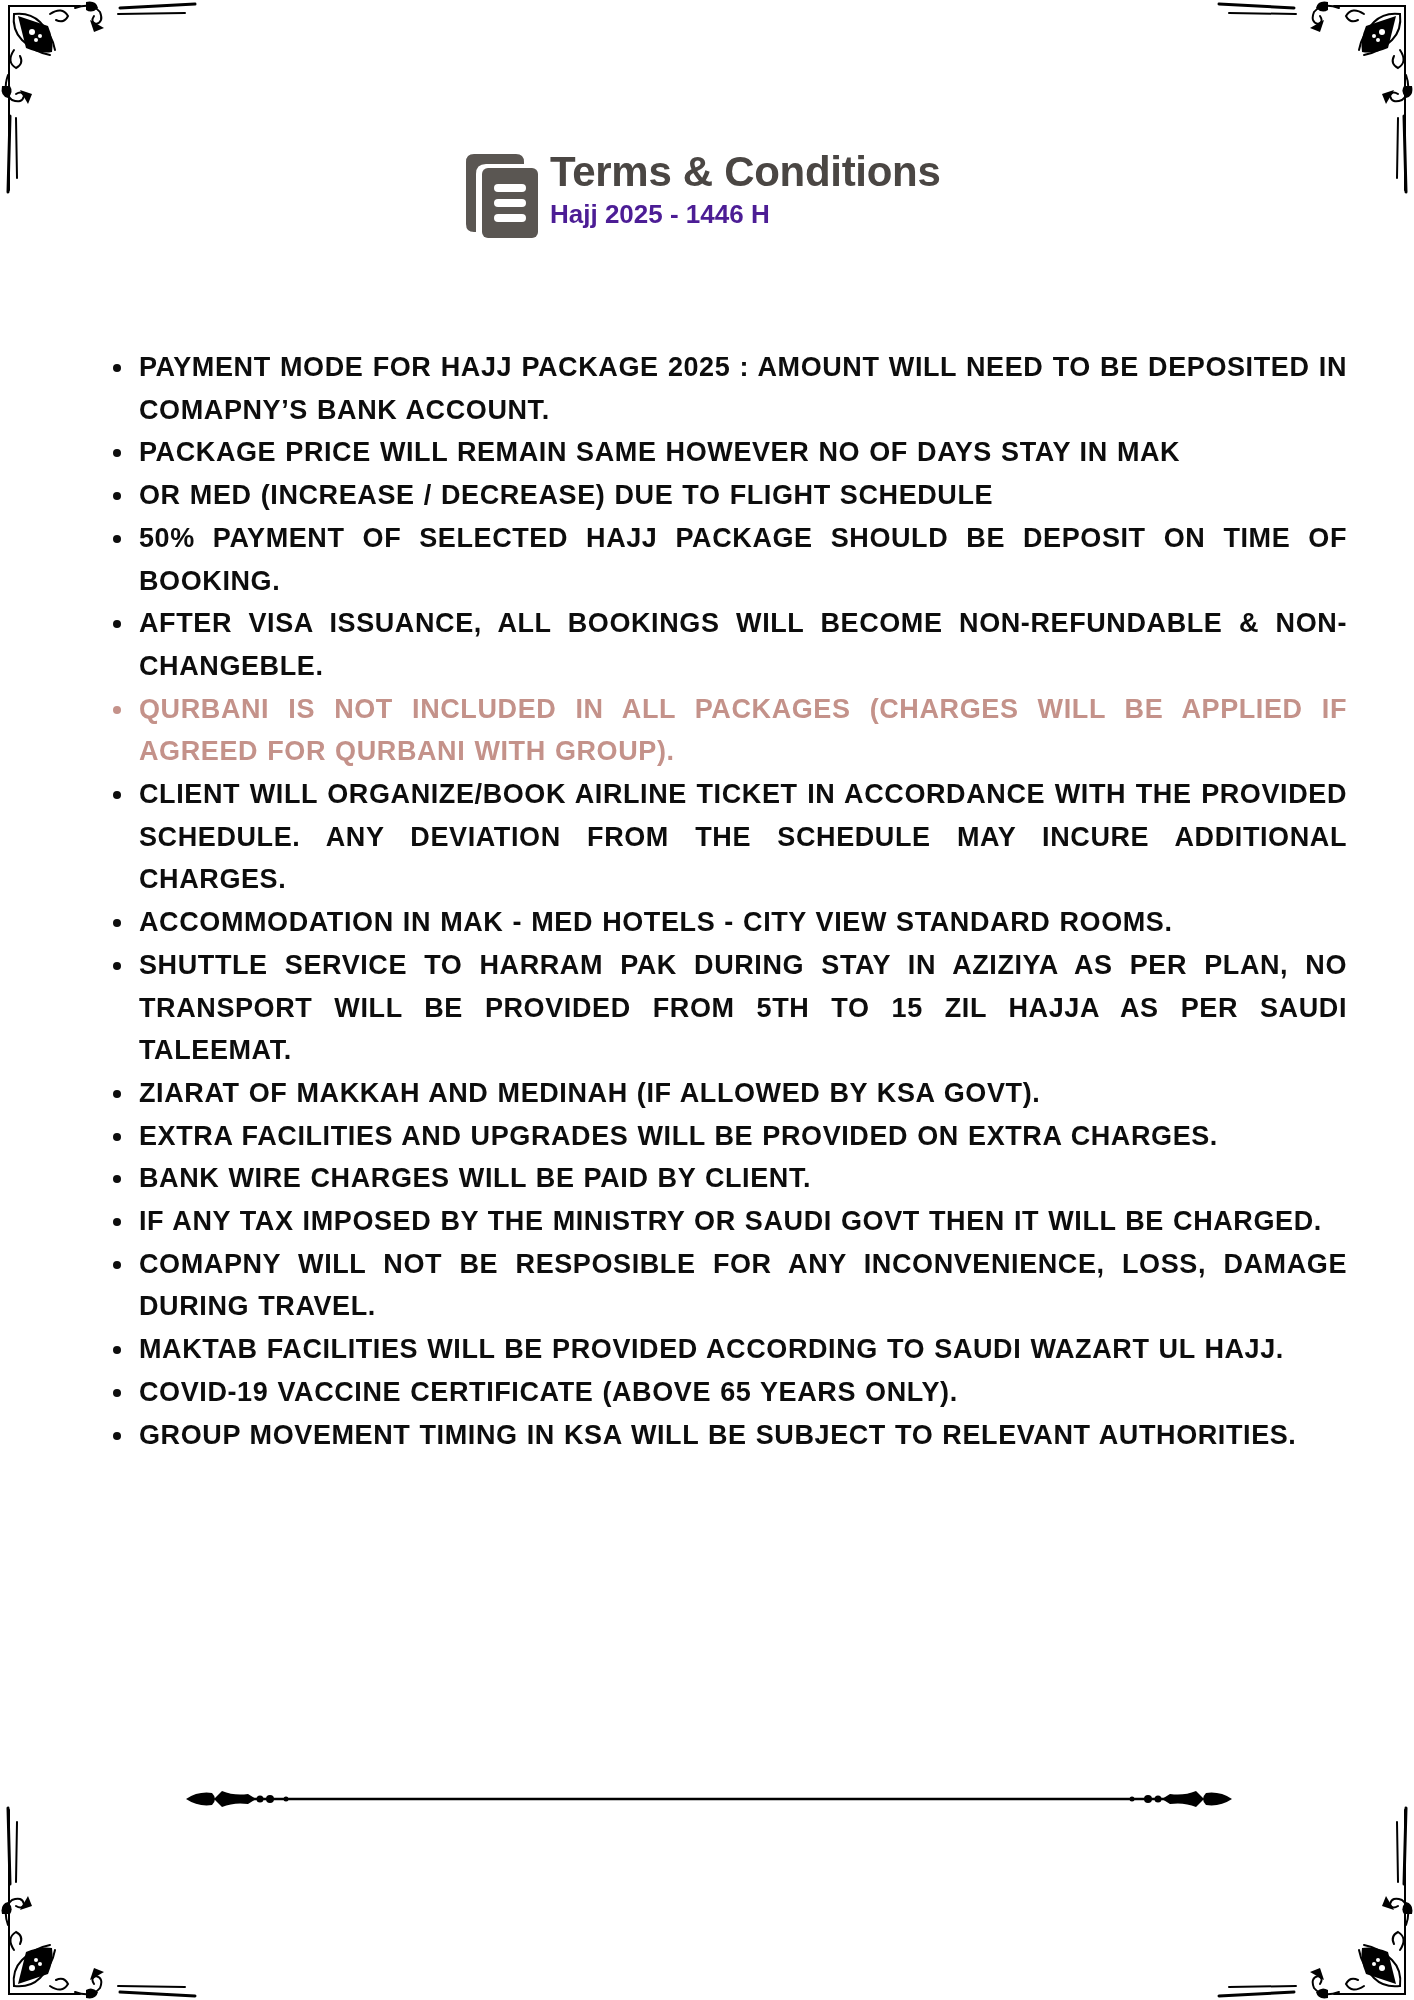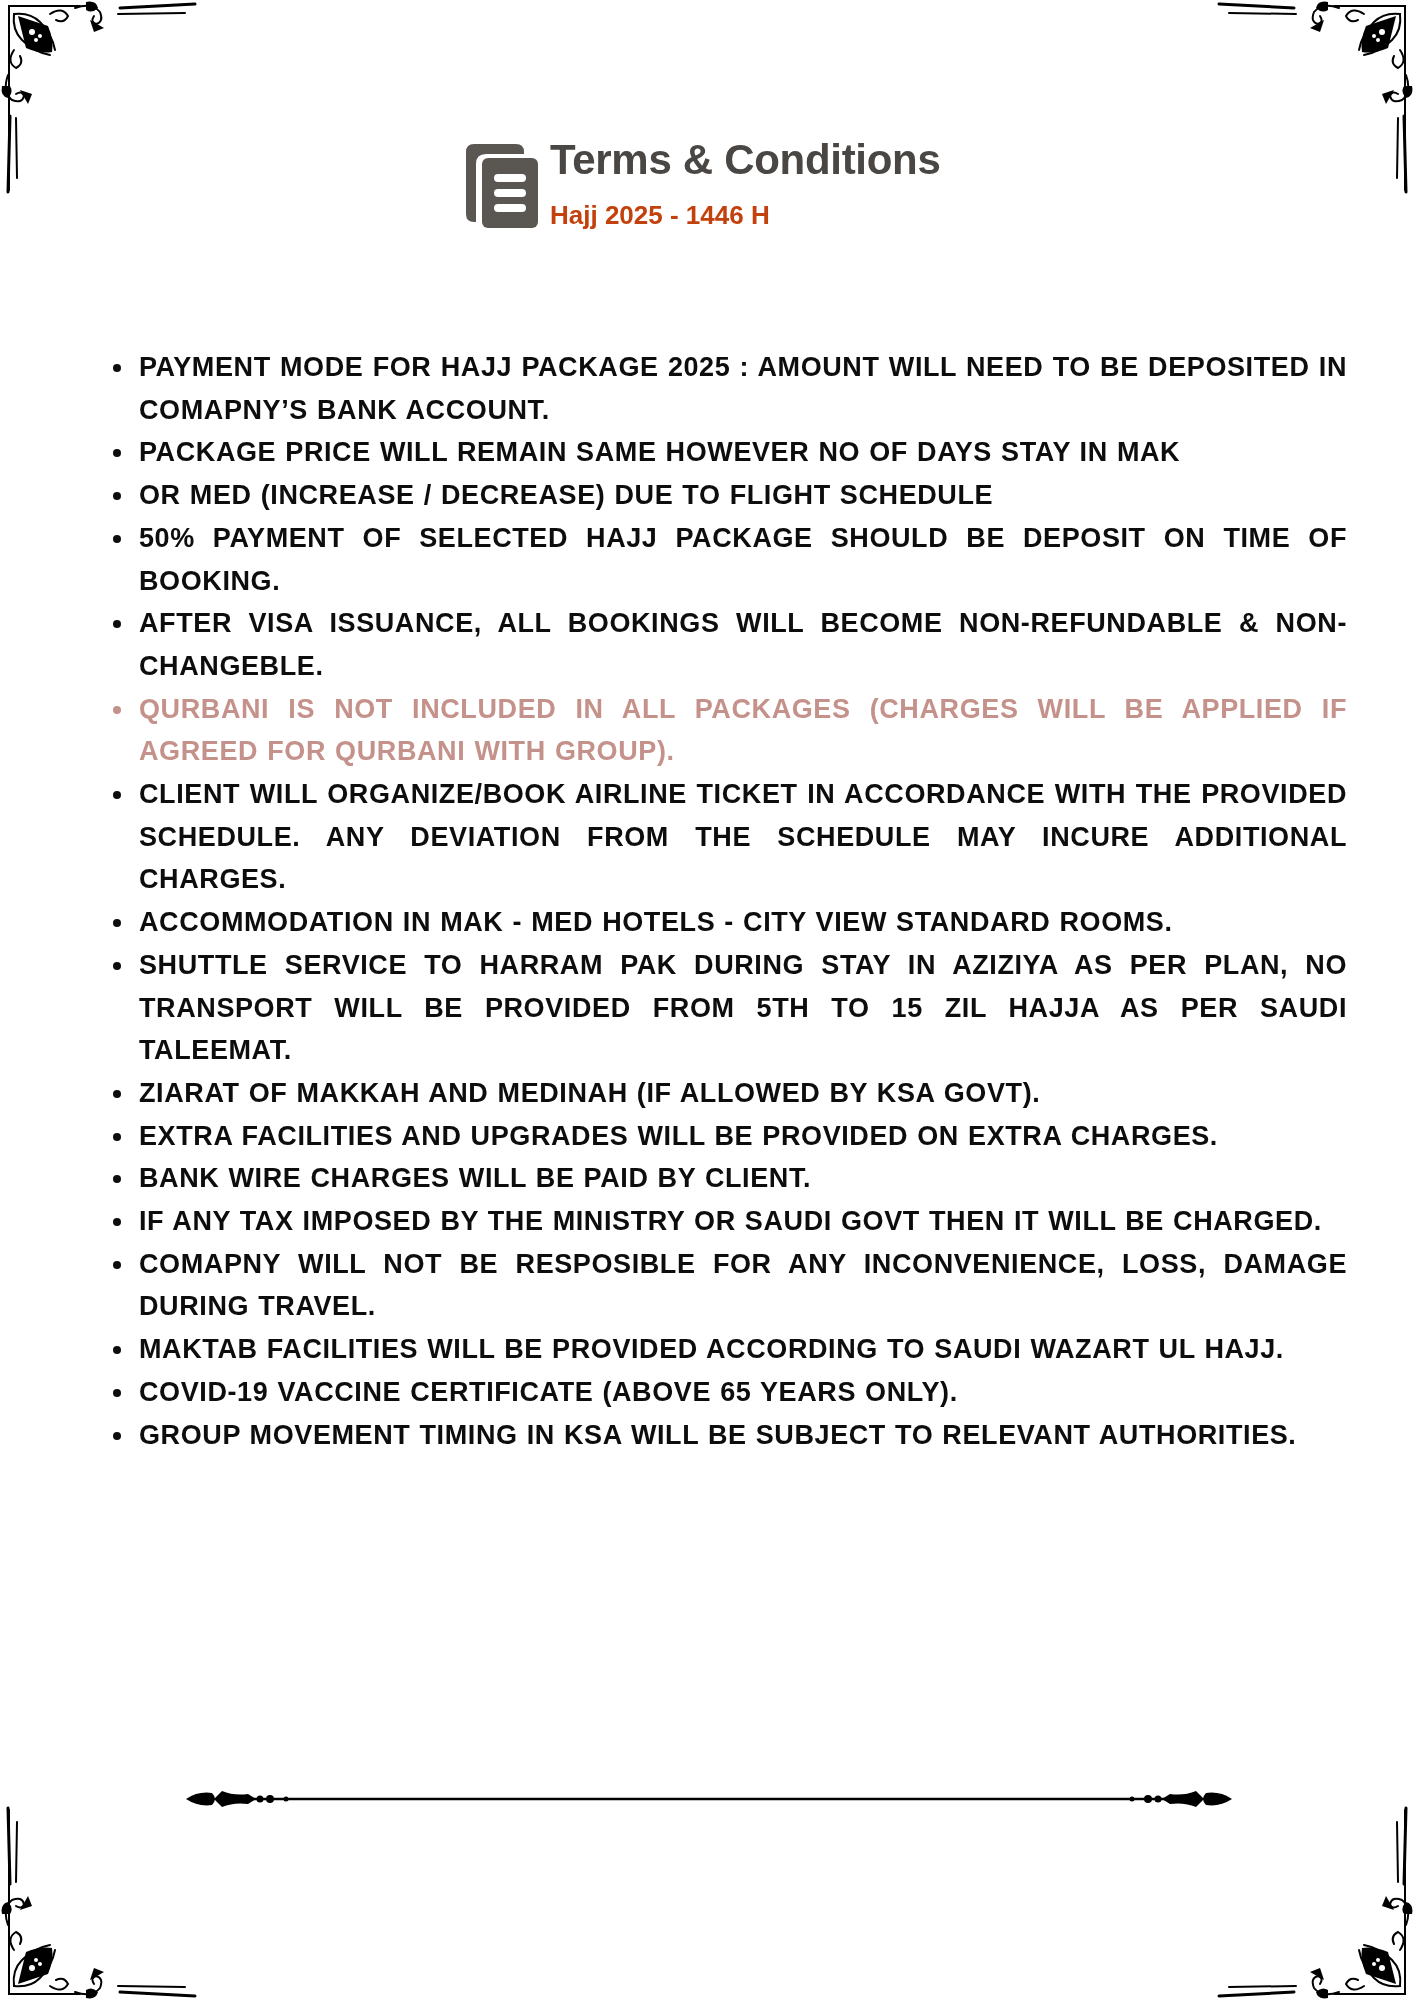--- a/index.html
+++ b/index.html
@@ -4,26 +4,26 @@
   <style>
     html, body { margin: 0; padding: 0; background: #ffffff; }
     body { width: 1414px; height: 2000px; position: relative; overflow: hidden; font-family: "Liberation Sans", sans-serif; }
     .corner { position: absolute; width: 200px; height: 200px; }
     .corner svg { width: 100%; height: 100%; display: block; }
     .corner.tl { left: 0; top: 0; }
     .corner.tr { right: 0; top: 0; transform: scaleX(-1); }
     .corner.bl { left: 0; bottom: 0; transform: scaleY(-1); }
     .corner.br { right: 0; bottom: 0; transform: scale(-1,-1); }
 
-    .header { position: absolute; left: 466px; top: 136px; display: flex; align-items: center; }
+    .header { position: absolute; left: 466px; top: 148px; display: flex; align-items: flex-start; }
     .doc-icon { width: 74px; height: 86px; margin-right: 10px; margin-top: 6px; }
     .doc-icon svg { width: 100%; height: 100%; display: block; }
     .header-text { display: flex; flex-direction: column; }
     .title { font-family: "Liberation Sans", sans-serif; font-weight: bold; font-size: 42px; color: #4a4643; line-height: 48px; letter-spacing: -0.3px; }
-    .subtitle { font-family: "Liberation Sans", sans-serif; font-weight: bold; font-size: 26px; color: #c2410c; line-height: 34px; margin-top: 14px; }
+    .subtitle { font-family: "Liberation Sans", sans-serif; font-weight: bold; font-size: 26px; color: #4c1d95; line-height: 34px; margin-top: 1px; }
 
     .terms { position: absolute; left: 127px; top: 334px; width: 1208px; margin: 12px; padding: 0; list-style: none; }
     .terms li { position: relative; font-family: "Liberation Sans", sans-serif; font-weight: bold; font-size: 27px; line-height: 42.7px; color: #0d0d0d; text-align: justify; letter-spacing: 0.6px; word-spacing: 1px; }
     .terms li::before { content: ""; position: absolute; left: -26px; top: 18px; width: 8px; height: 8px; border-radius: 50%; background: currentColor; }
     .terms li.muted { color: #c4928a; }
 
     .divider { position: absolute; left: 184px; top: 1788px; width: 1050px; height: 22px; }
     .divider svg { width: 100%; height: 100%; display: block; }
   </style>
 </head>

